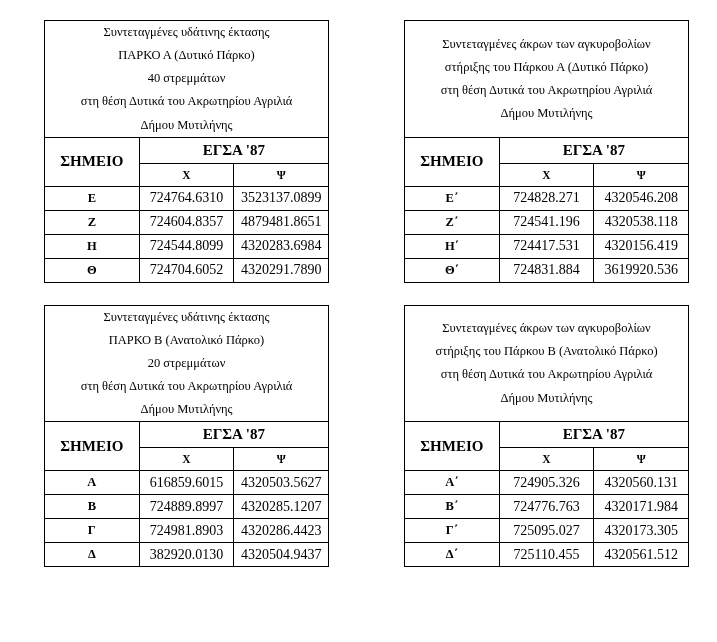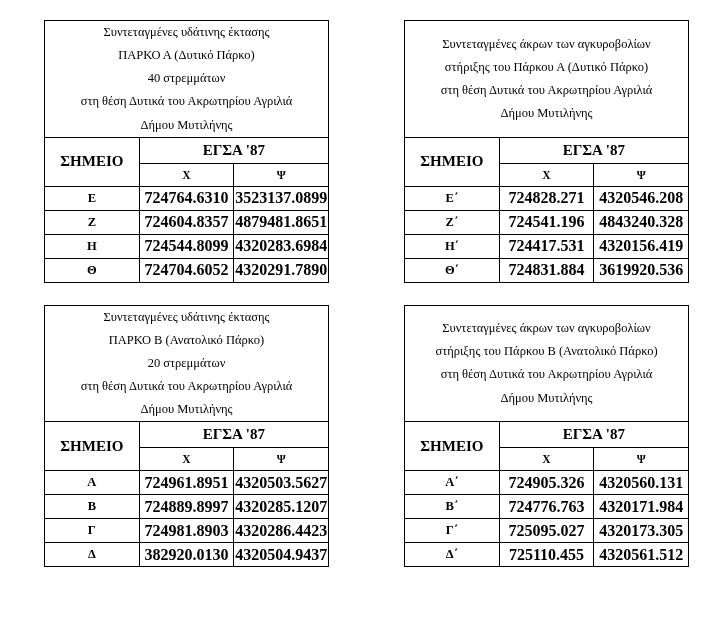--- a/index.html
+++ b/index.html
@@ -65,22 +65,22 @@
     font-size: 11.5px;
     font-weight: bold;
     height: 22px;
   }
   .cell-point {
     font-size: 12.5px;
     font-weight: bold;
     height: 23px;
   }
   .cell-val {
-    font-size: 16px;
-    font-weight: bold;
+    font-size: 14px;
+    font-weight: normal;
     height: 23px;
   }
   .col-x { width: 101px; }
   .col-y { width: 102px; }
 </style>
 </head>
 <body>
 
 <div class="sheet">
   <div class="grid">
@@ -146,21 +146,21 @@
           <td class="hdr-xy col-y">Ψ</td>
         </tr>
         <tr>
           <td class="cell-point">Ε΄</td>
           <td class="cell-val">724828.271</td>
           <td class="cell-val">4320546.208</td>
         </tr>
         <tr>
           <td class="cell-point">Ζ΄</td>
           <td class="cell-val">724541.196</td>
-          <td class="cell-val">4843240.328</td>
+          <td class="cell-val">4320538.118</td>
         </tr>
         <tr>
           <td class="cell-point">Η΄</td>
           <td class="cell-val">724417.531</td>
           <td class="cell-val">4320156.419</td>
         </tr>
         <tr>
           <td class="cell-point">Θ΄</td>
           <td class="cell-val">724831.884</td>
           <td class="cell-val">3619920.536</td>
@@ -182,21 +182,21 @@
         <tr>
           <td class="hdr-point" rowspan="2">ΣΗΜΕΙΟ</td>
           <td class="hdr-sys" colspan="2">ΕΓΣΑ '87</td>
         </tr>
         <tr>
           <td class="hdr-xy col-x">Χ</td>
           <td class="hdr-xy col-y">Ψ</td>
         </tr>
         <tr>
           <td class="cell-point">Α</td>
-          <td class="cell-val">724961.8951</td>
+          <td class="cell-val">616859.6015</td>
           <td class="cell-val">4320503.5627</td>
         </tr>
         <tr>
           <td class="cell-point">Β</td>
           <td class="cell-val">724889.8997</td>
           <td class="cell-val">4320285.1207</td>
         </tr>
         <tr>
           <td class="cell-point">Γ</td>
           <td class="cell-val">724981.8903</td>

